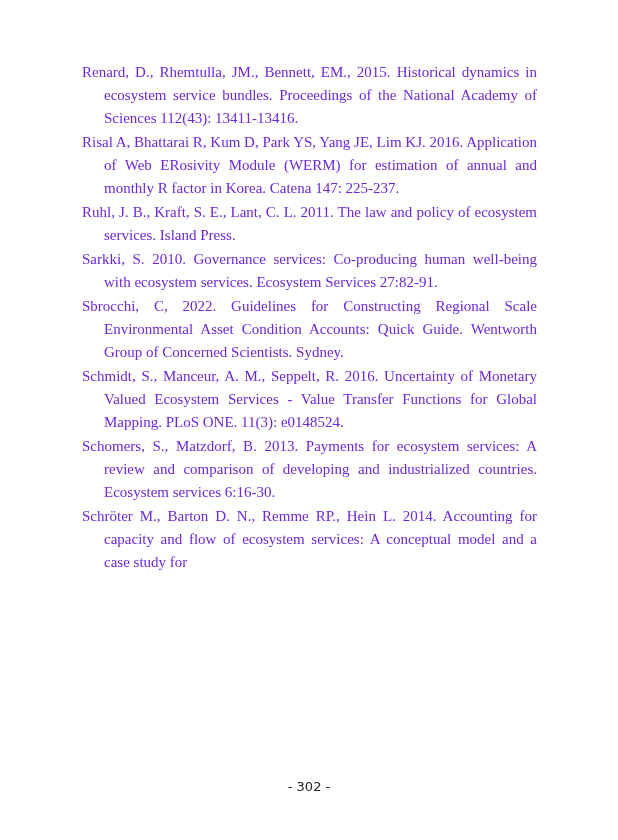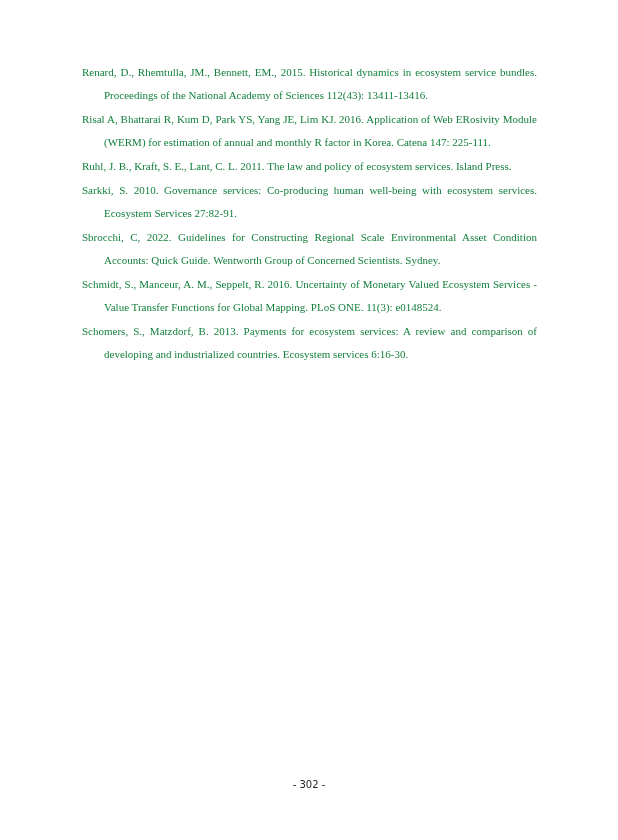--- a/index.html
+++ b/index.html
@@ -3,48 +3,49 @@
 <meta charset="utf-8">
 <style>
   html, body { margin: 0; padding: 0; background: #ffffff; }
   body { width: 618px; height: 840px; position: relative; overflow: hidden; }
   .page {
     position: absolute;
     left: 82px;
     top: 61px;
     width: 455px;
     font-family: "Liberation Serif", "DejaVu Serif", serif;
-    font-size: 11px;
-    color: #15803d;
+    font-size: 15px;
+    color: #6d28d9;
   }
   .ref {
     margin: 0 0 1px 0;
     padding-left: 22px;
     text-indent: -22px;
     line-height: 23px;
     text-align: justify;
     text-align-last: left;
   }
   .footer {
     position: absolute;
     top: 779px;
     left: 0;
     width: 618px;
     text-align: center;
     font-family: "DejaVu Sans", sans-serif;
-    font-size: 10px;
+    font-size: 13px;
     color: #222;
   }
 </style>
 </head>
 <body>
 
 <div class="page">
   <p class="ref">Renard, D., Rhemtulla, JM., Bennett, EM., 2015. Historical dynamics in ecosystem service bundles. Proceedings of the National Academy of Sciences 112(43): 13411-13416.</p>
-  <p class="ref">Risal A, Bhattarai R, Kum D, Park YS, Yang JE, Lim KJ. 2016. Application of Web ERosivity Module (WERM) for estimation of annual and monthly R factor in Korea. Catena 147: 225-111.</p>
+  <p class="ref">Risal A, Bhattarai R, Kum D, Park YS, Yang JE, Lim KJ. 2016. Application of Web ERosivity Module (WERM) for estimation of annual and monthly R factor in Korea. Catena 147: 225-237.</p>
   <p class="ref">Ruhl, J. B., Kraft, S. E., Lant, C. L. 2011. The law and policy of ecosystem services. Island Press.</p>
   <p class="ref">Sarkki, S. 2010. Governance services: Co-producing human well-being with ecosystem services. Ecosystem Services 27:82-91.</p>
   <p class="ref">Sbrocchi, C, 2022. Guidelines for Constructing Regional Scale Environmental Asset Condition Accounts: Quick Guide. Wentworth Group of Concerned Scientists. Sydney.</p>
   <p class="ref">Schmidt, S., Manceur, A. M., Seppelt, R. 2016. Uncertainty of Monetary Valued Ecosystem Services - Value Transfer Functions for Global Mapping. PLoS ONE. 11(3): e0148524.</p>
   <p class="ref">Schomers, S., Matzdorf, B. 2013. Payments for ecosystem services: A review and comparison of developing and industrialized countries. Ecosystem services 6:16-30.</p>
+  <p class="ref">Schröter M., Barton D. N., Remme RP., Hein L. 2014. Accounting for capacity and flow of ecosystem services: A conceptual model and a case study for</p>
 </div>
 
 <div class="footer">- 302 -</div>
 
 </body></html>

